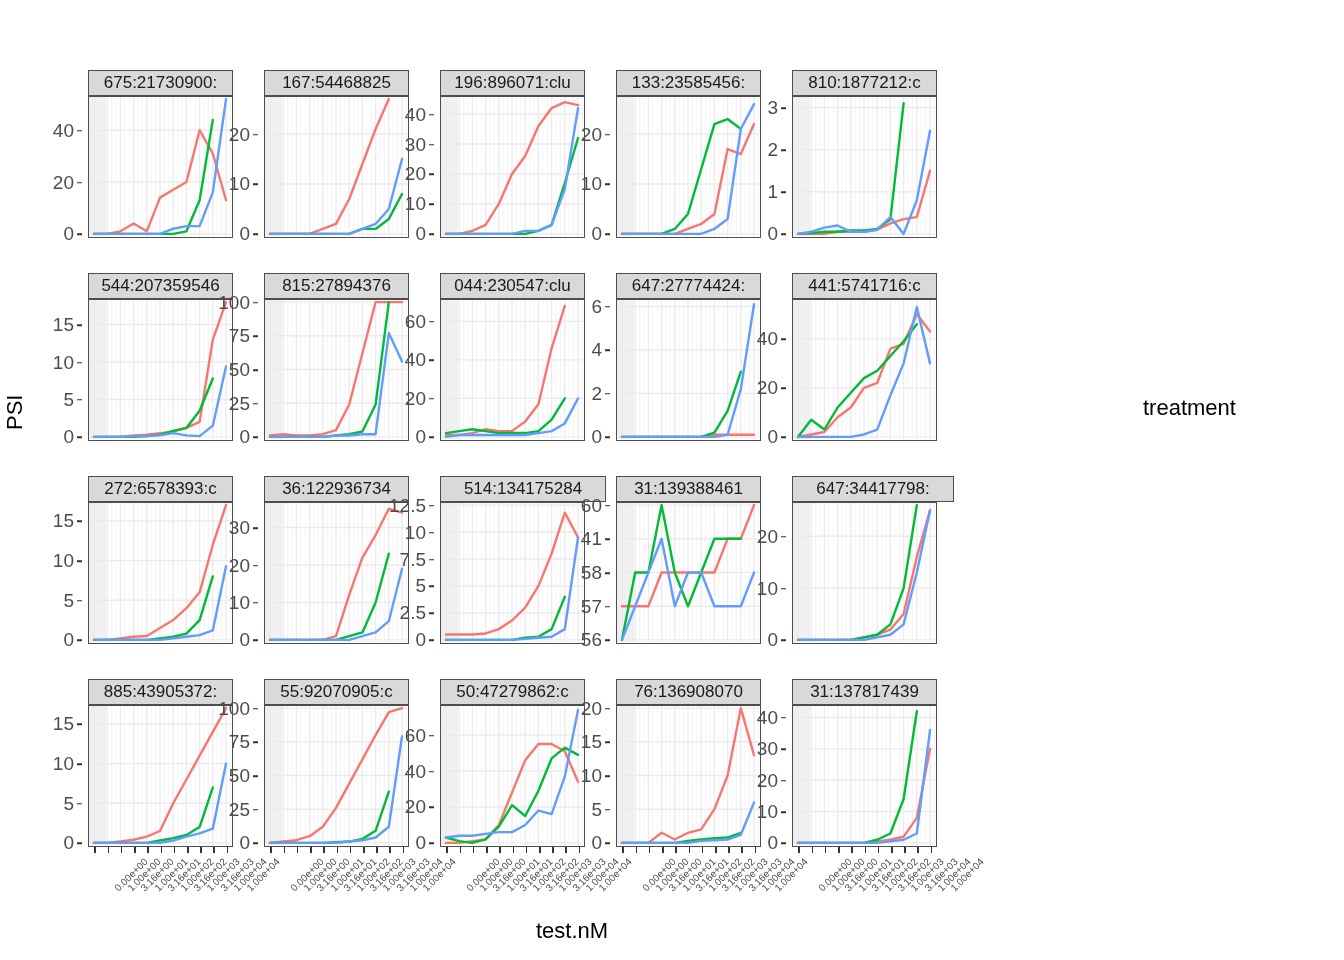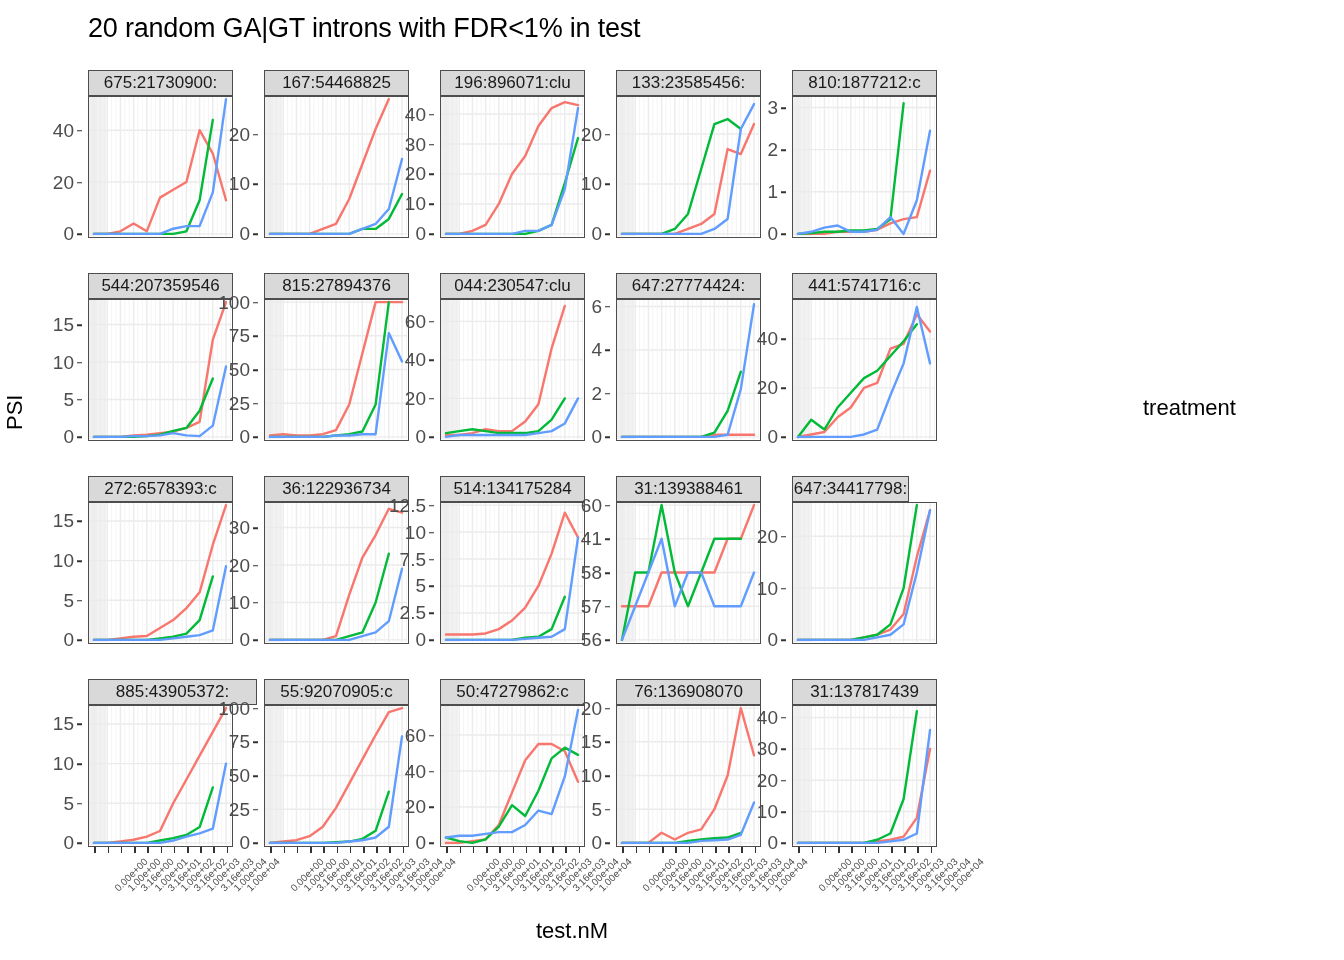--- a/index.html
+++ b/index.html
@@ -95,21 +95,20 @@
     margin-right:14px;
   }
   .legend-line{width:34px;height:3px;border-radius:1px;}
   .legend-label{font-size:20px;color:#000;white-space:nowrap;}
 </style>
 </head>
 <body>
 
 <div class="plot-root">
 
-  <div class="plot-title">20 random GA|GT introns with FDR&lt;1% in test</div>
 
   <div class="ylab">PSI</div>
   <div class="xlab">test.nM</div>
 
   <div class="facet-grid" id="facet-grid">
       <div class="facet" style="left: 88px; top: 10px; width: 145px; height: 168px;">
         <div class="strip" style="width: 145px;">
           <span class="strip-text">675:21730900:</span>
         </div>
         <div class="panel" style="top: 26px; width: 145px; height: 142px;">
@@ -804,21 +803,21 @@
           <div class="ytick-mark" style="top: 138.415px; right: 0px;"></div>
           <div class="ytick" style="top: 100.962px; right: 8px;">10</div>
           <div class="ytick-mark" style="top: 100.962px; right: 0px;"></div>
           <div class="ytick" style="top: 63.5094px; right: 8px;">20</div>
           <div class="ytick-mark" style="top: 63.5094px; right: 0px;"></div>
           <div class="ytick" style="top: 26.0567px; right: 8px;">30</div>
           <div class="ytick-mark" style="top: 26.0567px; right: 0px;"></div>
         </div>
       </div>
       <div class="facet" style="left: 440px; top: 416px; width: 145px; height: 168px;">
-        <div class="strip" style="width: 145px;">
+        <div class="strip" style="width: 166px;">
           <span class="strip-text">514:134175284</span>
         </div>
         <div class="panel" style="top: 26px; width: 145px; height: 142px;">
           <svg width="142" height="139">
             <rect x="0" y="0" width="16.8554" height="139" fill="#efefef"></rect>
             <line x1="4.970000000000001" x2="4.970000000000001" y1="0" y2="139" stroke="#ebebeb" stroke-width="1.4"></line>
             <line x1="9.372" x2="9.372" y1="0" y2="139" stroke="#f5f5f5" stroke-width="1"></line>
             <line x1="13.774000000000001" x2="13.774000000000001" y1="0" y2="139" stroke="#f5f5f5" stroke-width="1"></line>
             <line x1="18.176000000000002" x2="18.176000000000002" y1="0" y2="139" stroke="#ebebeb" stroke-width="1.4"></line>
             <line x1="22.578000000000003" x2="22.578000000000003" y1="0" y2="139" stroke="#f5f5f5" stroke-width="1"></line>
@@ -931,21 +930,21 @@
           <div class="ytick-mark" style="top: 104.707px; right: 0px;"></div>
           <div class="ytick" style="top: 71px; right: 8px;">58</div>
           <div class="ytick-mark" style="top: 71px; right: 0px;"></div>
           <div class="ytick" style="top: 37.2925px; right: 8px;">41</div>
           <div class="ytick-mark" style="top: 37.2925px; right: 0px;"></div>
           <div class="ytick" style="top: 3.585px; right: 8px;">60</div>
           <div class="ytick-mark" style="top: 3.585px; right: 0px;"></div>
         </div>
       </div>
       <div class="facet" style="left: 792px; top: 416px; width: 145px; height: 168px;">
-        <div class="strip" style="width: 117px;">
+        <div class="strip" style="width: 162px;">
           <span class="strip-text">647:34417798:</span>
         </div>
         <div class="panel" style="top: 26px; width: 145px; height: 142px;">
           <svg width="142" height="139">
             <rect x="0" y="0" width="16.8554" height="139" fill="#efefef"></rect>
             <line x1="4.970000000000001" x2="4.970000000000001" y1="0" y2="139" stroke="#ebebeb" stroke-width="1.4"></line>
             <line x1="9.372" x2="9.372" y1="0" y2="139" stroke="#f5f5f5" stroke-width="1"></line>
             <line x1="13.774000000000001" x2="13.774000000000001" y1="0" y2="139" stroke="#f5f5f5" stroke-width="1"></line>
             <line x1="18.176000000000002" x2="18.176000000000002" y1="0" y2="139" stroke="#ebebeb" stroke-width="1.4"></line>
             <line x1="22.578000000000003" x2="22.578000000000003" y1="0" y2="139" stroke="#f5f5f5" stroke-width="1"></line>
@@ -987,21 +986,21 @@
         <div class="ytick-labels" style="position: absolute; left: -6px; top: 26px; width: 0px;">
           <div class="ytick" style="top: 138.415px; right: 8px;">0</div>
           <div class="ytick-mark" style="top: 138.415px; right: 0px;"></div>
           <div class="ytick" style="top: 86.5573px; right: 8px;">10</div>
           <div class="ytick-mark" style="top: 86.5573px; right: 0px;"></div>
           <div class="ytick" style="top: 34.6996px; right: 8px;">20</div>
           <div class="ytick-mark" style="top: 34.6996px; right: 0px;"></div>
         </div>
       </div>
       <div class="facet" style="left: 88px; top: 619px; width: 145px; height: 168px;">
-        <div class="strip" style="width: 169px;">
+        <div class="strip" style="width: 145px;">
           <span class="strip-text">885:43905372:</span>
         </div>
         <div class="panel" style="top: 26px; width: 145px; height: 142px;">
           <svg width="142" height="139">
             <rect x="0" y="0" width="16.8554" height="139" fill="#efefef"></rect>
             <line x1="4.970000000000001" x2="4.970000000000001" y1="0" y2="139" stroke="#ebebeb" stroke-width="1.4"></line>
             <line x1="9.372" x2="9.372" y1="0" y2="139" stroke="#f5f5f5" stroke-width="1"></line>
             <line x1="13.774000000000001" x2="13.774000000000001" y1="0" y2="139" stroke="#f5f5f5" stroke-width="1"></line>
             <line x1="18.176000000000002" x2="18.176000000000002" y1="0" y2="139" stroke="#ebebeb" stroke-width="1.4"></line>
             <line x1="22.578000000000003" x2="22.578000000000003" y1="0" y2="139" stroke="#f5f5f5" stroke-width="1"></line>

